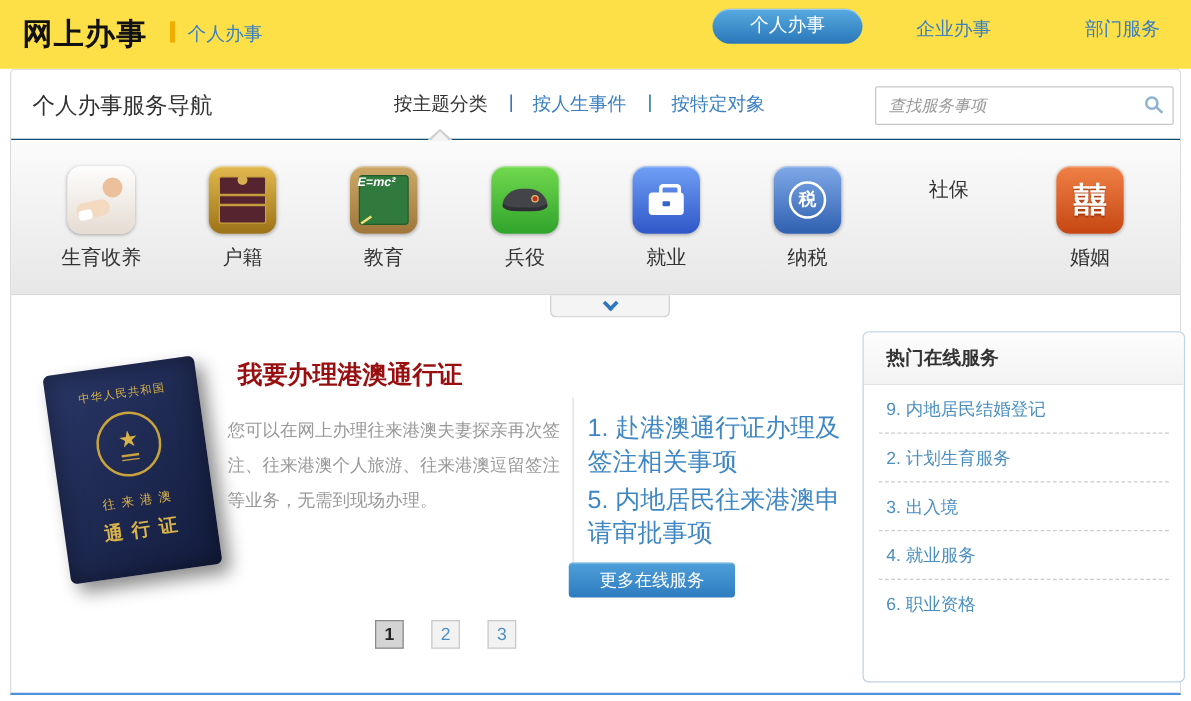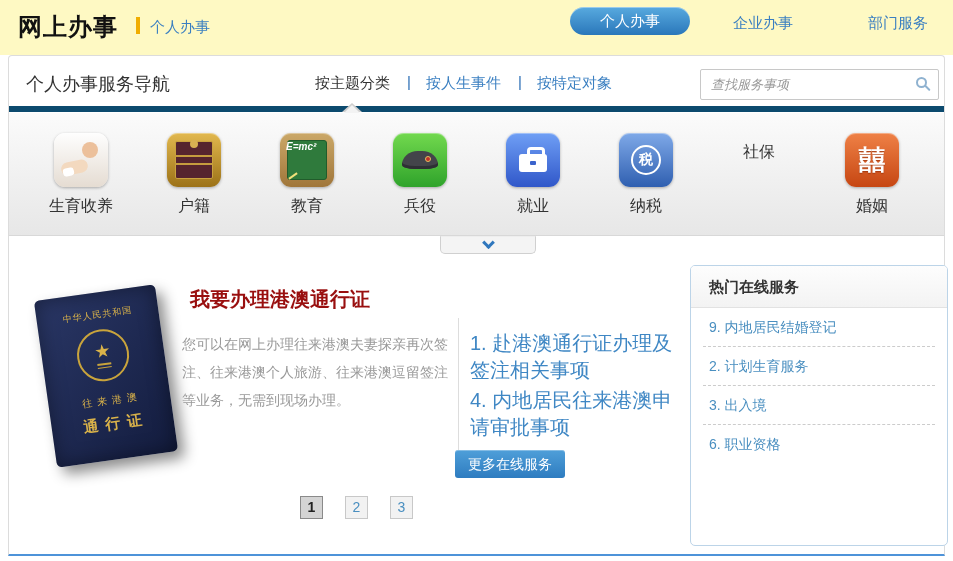--- a/index.html
+++ b/index.html
@@ -1,34 +1,34 @@
 <!DOCTYPE html>
 <html><head>
 <meta charset="utf-8">
 <style>
   * { margin:0; padding:0; box-sizing:border-box; }
   html,body { width:953px; height:561px; background:#fff; font-family:"Liberation Sans","DejaVu Sans",sans-serif; overflow:hidden; }
   .abs { position:absolute; }
 
   
-  #header { position:relative; width:953px; height:55px; background:#fef9c3; }
+  #header { position:relative; width:953px; height:55px; background:#fde047; }
   .logo { left:18px; top:11px; font-size:24px; font-weight:bold; color:#111; letter-spacing:1px; }
   .logo-bar { left:136px; top:17px; width:4px; height:17px; background:#f0ad00; }
   .logo-sub { left:150px; top:18px; font-size:15px; color:#3a7fc1; }
   .pill-tab { left:570px; top:7px; width:120px; height:28px; border-radius:14px;
     background:linear-gradient(#58aadf,#2a77ba); color:#fff; font-size:15px;
     text-align:center; line-height:28px; box-shadow:inset 0 1px 0 rgba(255,255,255,.4); cursor:pointer; }
   .head-tab { top:14px; font-size:15px; color:#3a7fc1; cursor:pointer; }
 
   
   #container { position:absolute; left:8px; top:55px; width:937px; height:501px;
     background:#fff; border:1px solid #dcdcdc; border-bottom:2px solid #4e93d9; border-radius:4px 4px 0 0; }
 
   
-  .nav-row { position:absolute; left:0; top:0; width:100%; height:56px; border-bottom:6px solid #0c4a6e; }
+  .nav-row { position:absolute; left:0; top:0; width:100%; height:56px; border-bottom:1px solid #0c4a6e; }
   .nav-title { left:17px; top:16px; font-size:18px; color:#333; }
   .nav-tab { top:18px; font-size:15px; color:#3a7fc1; cursor:pointer; }
   .nav-tab.active { color:#333; cursor:default; }
   .nav-sep { top:17px; font-size:15px; color:#2a6db5; }
   .caret-outer { left:333px; top:47px; width:0; height:0; border-left:10px solid transparent; border-right:10px solid transparent; border-bottom:9px solid #cfcfcf; }
   .caret-inner { left:335px; top:49px; width:0; height:0; border-left:8px solid transparent; border-right:8px solid transparent; border-bottom:8px solid #f3f3f3; }
   .search-box { left:691px; top:13px; width:239px; height:31px; }
   .search-box input { width:100%; height:100%; border:1px solid #c8c8c8; border-radius:2px; padding:0 30px 0 10px;
     font-style:italic; font-size:13px; color:#555; font-family:inherit; outline:none; }
   .search-box input::placeholder { color:#999; font-style:italic; }
@@ -95,21 +95,21 @@
     display:flex; flex-direction:column; align-items:center; justify-content:center; }
   .pp-star { font-size:18px; line-height:18px; color:#d9b24a; }
   .pp-gate { width:14px; height:5px; border-top:2px solid #c9a43c; border-bottom:1px solid #c9a43c; margin-top:3px; }
   .pp-type { margin-top:13px; font-size:10px; letter-spacing:5px; padding-left:5px; }
   .pp-title { margin-top:7px; font-size:15px; letter-spacing:7px; padding-left:7px; font-weight:bold; }
 
   .feat-title { left:181px; top:230px; font-size:20px; font-weight:bold; color:#990f0f; }
   .feat-desc { left:173px; top:274px; width:268px; font-size:14px; line-height:28px; color:#999; }
   .v-divider { left:449px; top:262px; width:1px; height:160px; background:#ddd; }
   .feat-link { left:461px; width:218px; font-size:20px; line-height:27px; color:#3f87c4; cursor:pointer; }
-  .more-btn { left:446px; top:394px; width:110px; height:28px; background:linear-gradient(#4f9fd9,#2e7cc0);
+  .more-btn { left:446px; top:394px; width:133px; height:28px; background:linear-gradient(#4f9fd9,#2e7cc0);
     border-radius:3px; color:#fff; font-size:14px; text-align:center; line-height:28px; cursor:pointer;
     box-shadow:inset 0 1px 0 rgba(255,255,255,.3); }
   .pager { left:291px; top:440px; display:flex; gap:22px; }
   .page-box { width:23px; height:23px; text-align:center; line-height:21px; font-size:14px; cursor:pointer;
     background:#f2f2f2; border:1px solid #c8c8c8; color:#4a8fc0; }
   .page-box.active { background:#d4d4d4; border:1px solid #8a8a8a; color:#222; font-weight:bold; }
 
   
   .sidebar { left:681px; top:209px; width:258px; height:281px; border:1px solid #bcd4e8; border-radius:5px; background:#fff; overflow:hidden; }
   .sb-header { height:42px; line-height:42px; padding-left:18px; font-size:15px; font-weight:bold; color:#333;
@@ -217,30 +217,31 @@
       </div>
       <div class="pp-type">往来港澳</div>
       <div class="pp-title">通行证</div>
     </div>
   </div>
 
   <div class="abs feat-desc">您可以在网上办理往来港澳夫妻探亲再次签注、往来港澳个人旅游、往来港澳逗留签注等业务，无需到现场办理。</div>
   <div class="abs feat-title">我要办理港澳通行证</div>
   <div class="abs v-divider"></div>
   <div class="abs feat-link" style="top:274px;">1. 赴港澳通行证办理及签注相关事项</div>
-  <div class="abs feat-link" style="top:331px;">4. 内地居民往来港澳申请审批事项</div>
+  <div class="abs feat-link" style="top:331px;">5. 内地居民往来港澳申请审批事项</div>
   <div class="abs more-btn">更多在线服务</div>
 
   <div class="abs pager">
     <div class="page-box active">1</div>
     <div class="page-box">2</div>
     <div class="page-box">3</div>
   </div>
 
   <div class="abs sidebar">
     <div class="sb-header">热门在线服务</div>
     <div class="sb-item">9. 内地居民结婚登记</div>
     <div class="sb-item">2. 计划生育服务</div>
     <div class="sb-item">3. 出入境</div>
+    <div class="sb-item">4. 就业服务</div>
     <div class="sb-item">6. 职业资格</div>
   </div>
 
 </div>
 
 </body></html>

